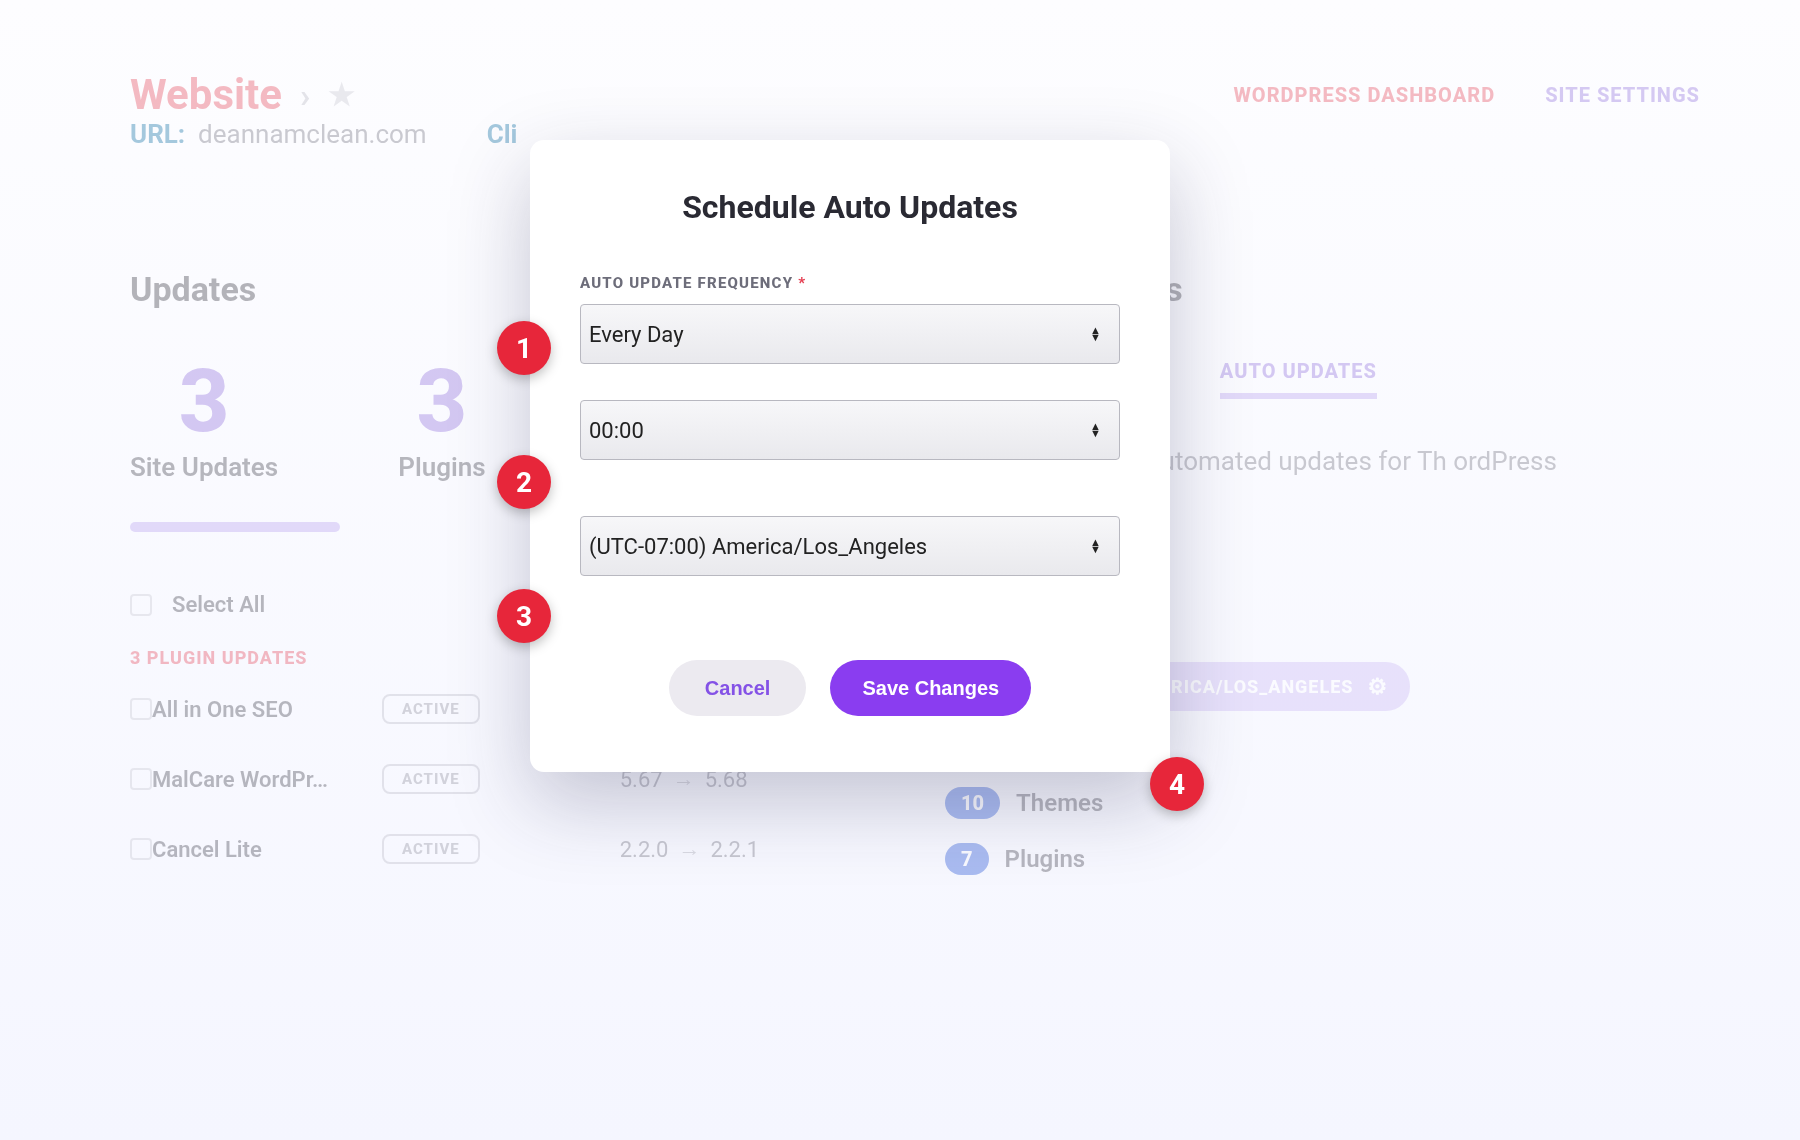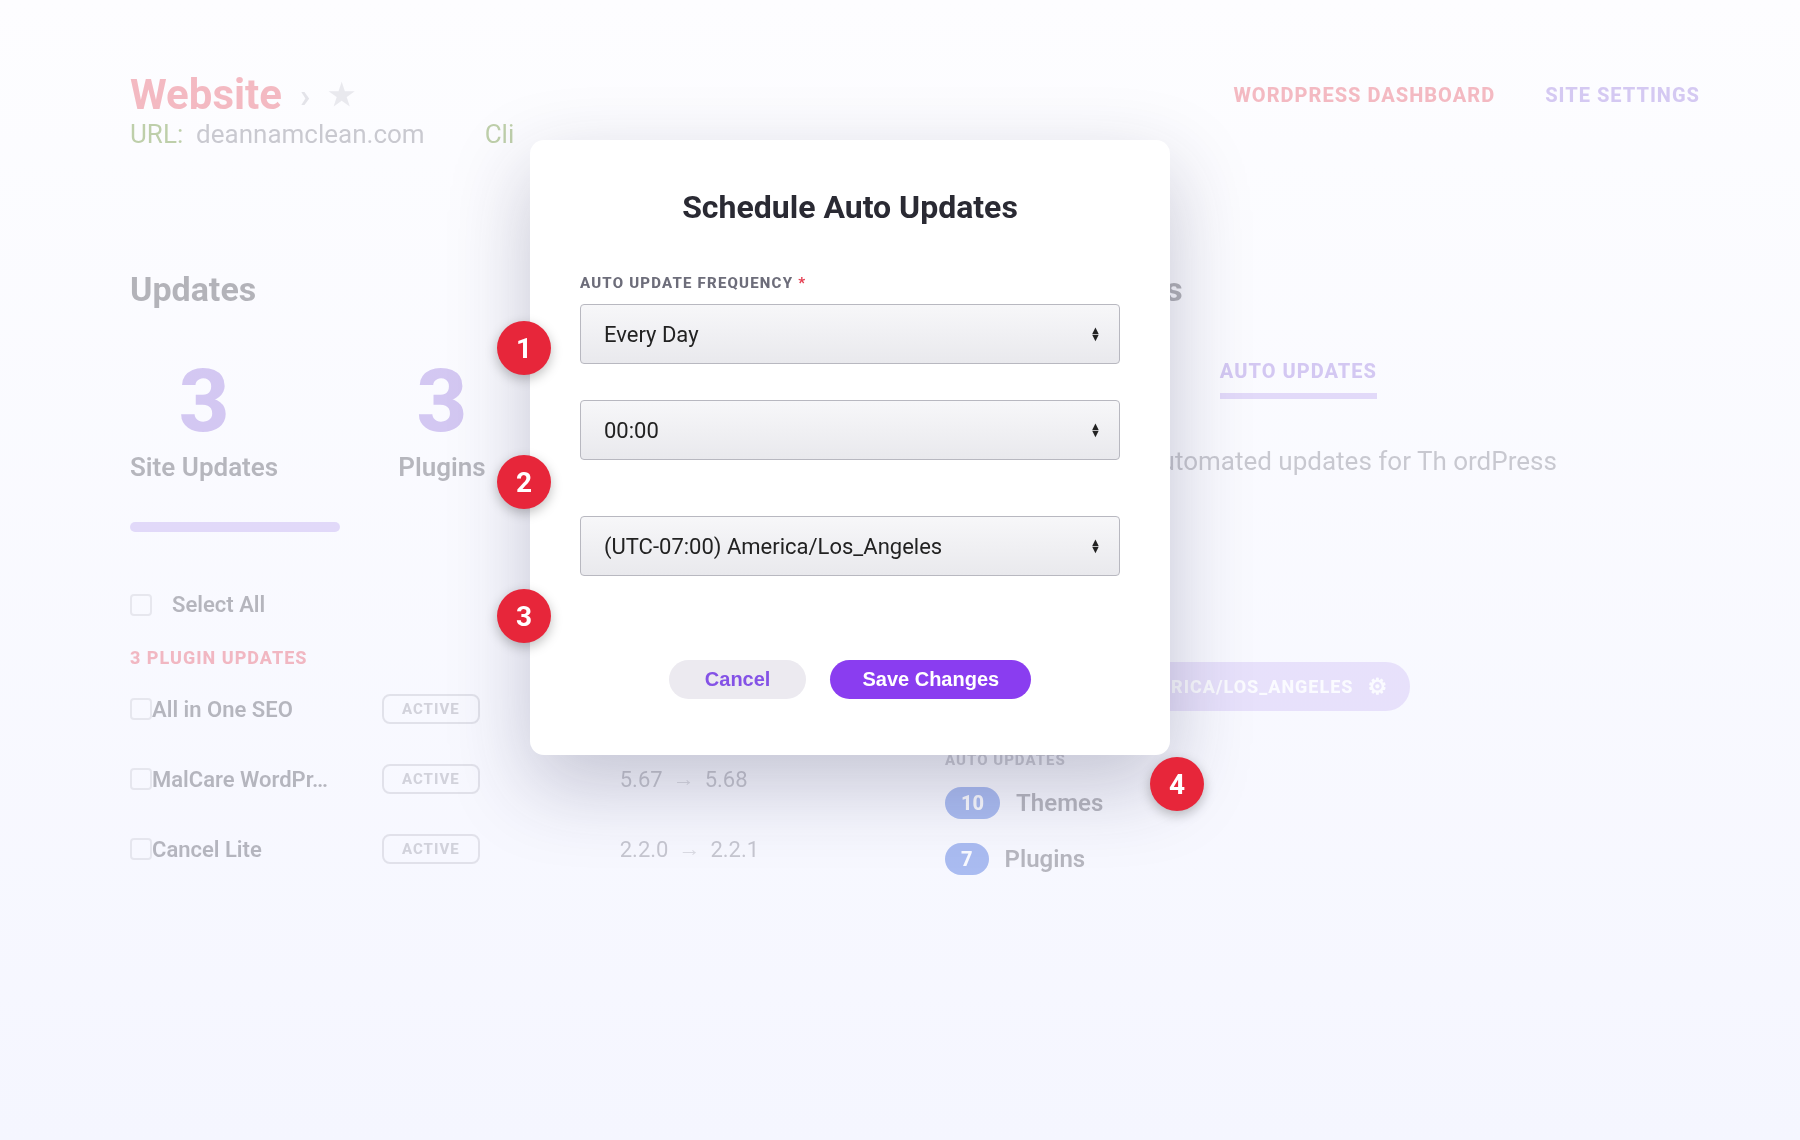--- a/index.html
+++ b/index.html
@@ -31,21 +31,21 @@
   .bd-breadcrumb { display: flex; align-items: center; gap: 18px; font-size: 42px; font-weight: 700; }
   .bd-breadcrumb .website { color: #e54053; }
   .bd-breadcrumb .chev    { color: #b7b7c2; font-size: 34px; }
   .bd-breadcrumb .site    { color: #3b3b47; }
   .bd-breadcrumb .star    { color: #c6c6d1; font-size: 30px; }
   .bd-actions { display: flex; gap: 50px; font-size: 20px; font-weight: 800; letter-spacing: 1px; }
   .bd-actions span:first-child { color: #e54053; }
   .bd-actions span:last-child  { color: #8d6bdc; }
 
   .bd-meta { display:flex; gap:60px; font-size:26px; color:#6c6c7a; margin-bottom:120px; }
-  .bd-meta strong { color:#4d7c0f; font-weight:400;text-align:center; }
+  .bd-meta strong { color:#0369a1; font-weight:700;text-align:center; }
 
   .bd-columns { display:flex; justify-content:space-between; gap:60px; }
   .bd-left, .bd-right { flex:1; }
 
   .bd-left h2 { font-size:34px; color:#2f2f3a; font-weight:700; margin-bottom:40px; }
   .bd-stats { display:flex; gap:120px; margin-bottom:40px; }
   .bd-stat  { text-align:center; }
   .bd-stat .num   { font-size:88px; font-weight:800; color:#8d6bdc; }
   .bd-stat .label { font-size:26px; color:#3a3a46; font-weight:600; }
   .bd-tabsline { width:210px; height:10px; background:#b69ef0; border-radius:5px; margin-bottom:60px; }
@@ -100,21 +100,21 @@
   .req { color: #e54053; }
 
   .select {
     width: 100%;
     height: 60px;
     border: 1px solid #b8b8c0;
     border-radius: 4px;
     background: linear-gradient(#f7f7f9, #e9e9ed);
     display: flex;
     align-items: center;
-    padding: 0 23px;
+    padding: 0 8px;
     font-size: 22px;
     color: #222;
     cursor: pointer;
     position: relative;
   }
   .select .caret {
     position: absolute;
     right: 18px;
     top: 50%;
     transform: translateY(-50%);
@@ -122,21 +122,21 @@
     flex-direction: column;
     line-height: 7px;
     font-size: 11px;
     color: #222;
   }
 
   .buttons { display: flex; justify-content: center; gap: 24px; }
   .btn {
     border: none;
     border-radius: 34px;
-    height: 39px;
+    height: 56px;
     padding: 0 36px;
     font-size: 20px;
     font-weight: 700;
     cursor: pointer;
   }
   .btn-cancel { background: #eceaf0; color: #8452e6; }
   .btn-save   { background: #8a3df0; color: #fff; padding: 0 32px; }
 
   
   .callout {

